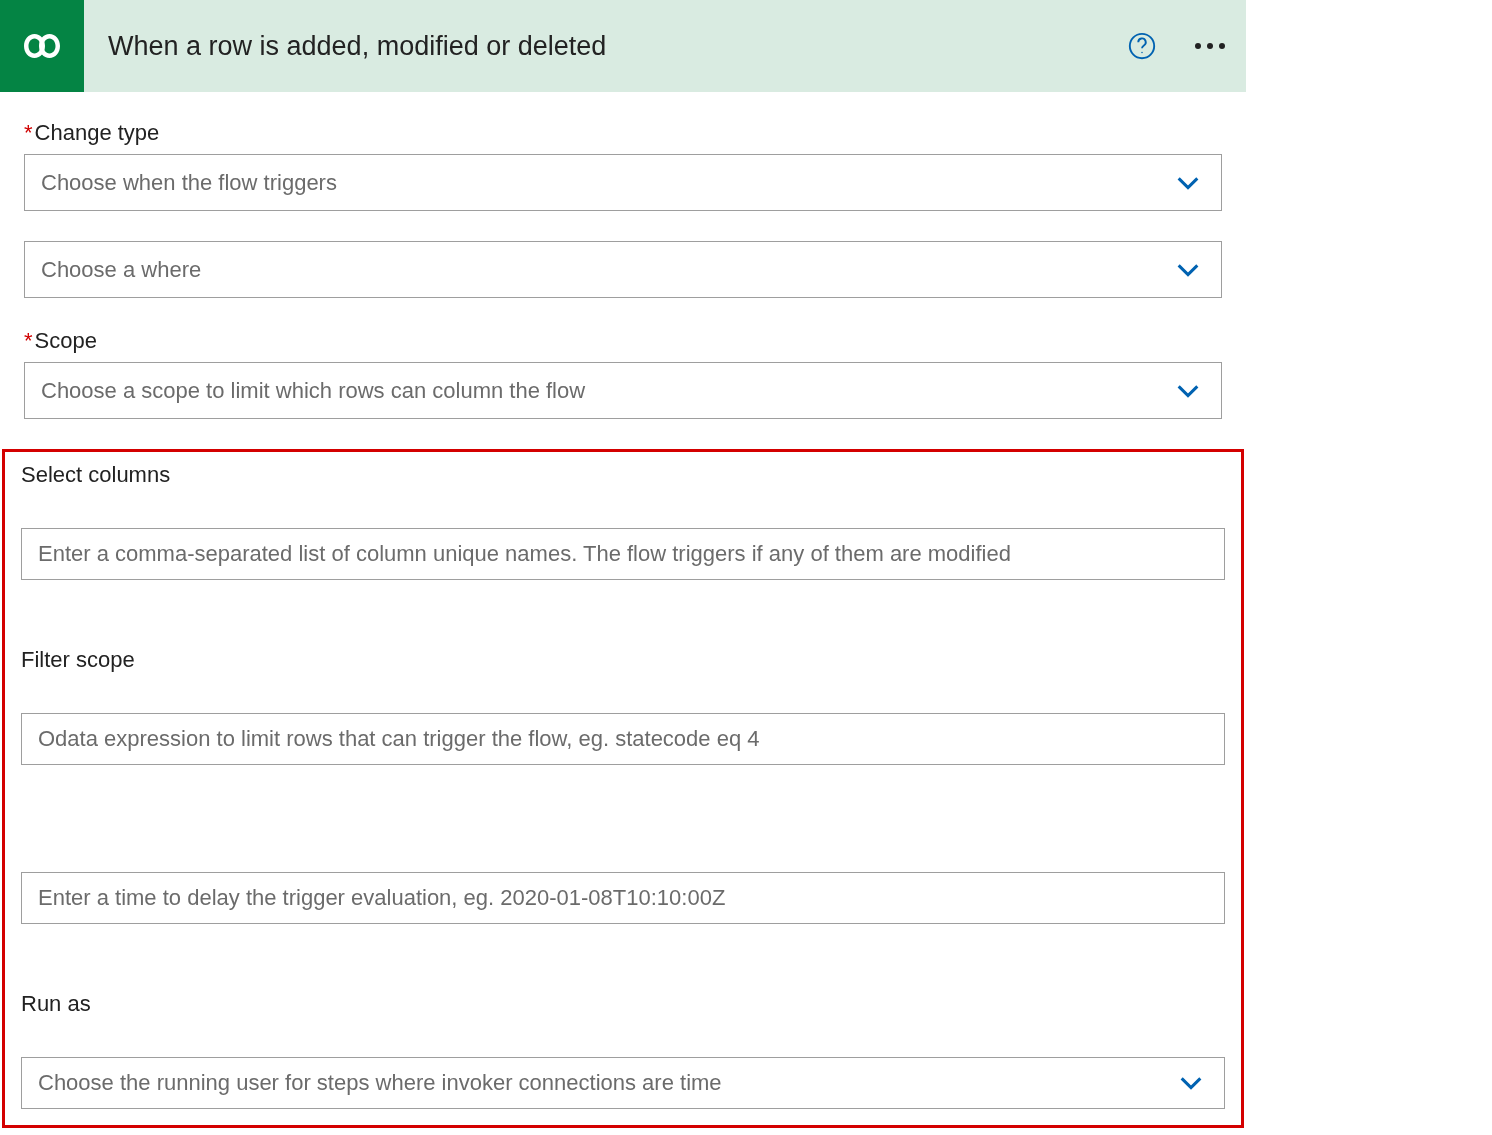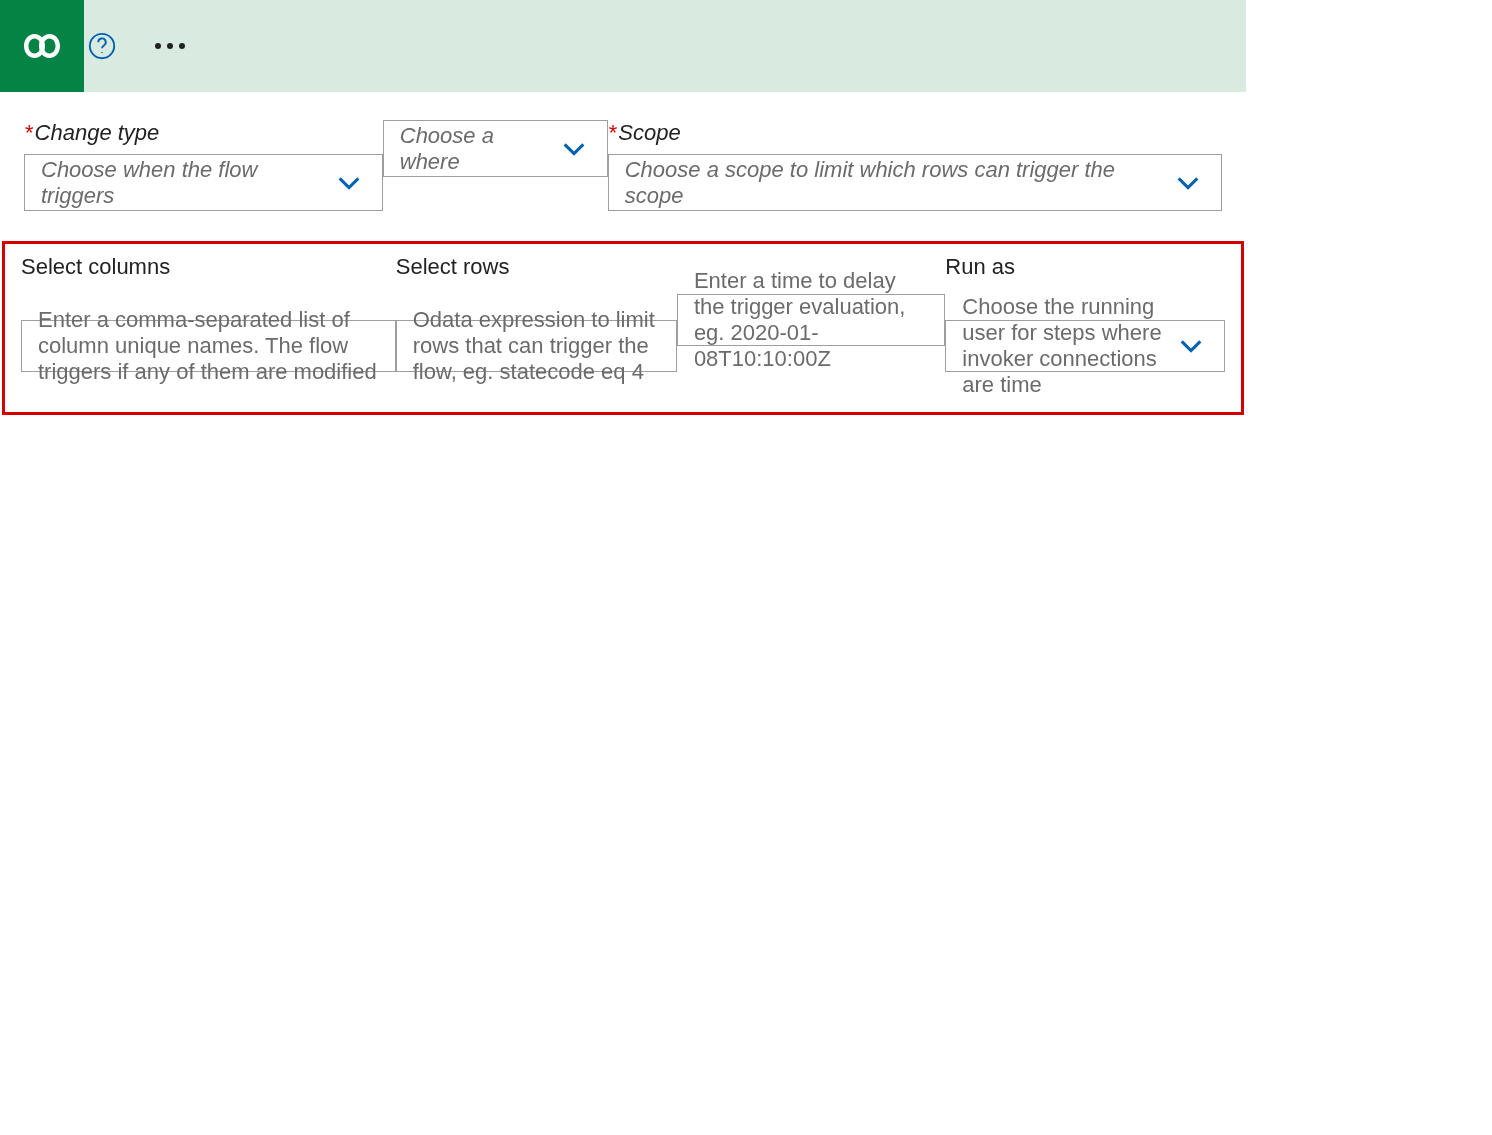--- a/index.html
+++ b/index.html
@@ -85,22 +85,21 @@
       height: 6px;
       background: #222;
       border-radius: 50%;
       display: inline-block;
     }
 
     
     .form-area {
       padding: 28px 24px 0 24px;
       display: flex;
-      flex-direction: row;
-      font-style: italic;
+      flex-direction: column;
     }
 
     .field-group {
       margin-bottom: 30px;
     }
 
     .field-label {
       font-size: 22px;
       color: #222222;
       margin-bottom: 8px;
@@ -144,21 +143,22 @@
       stroke-width: 2.6;
       fill: none;
     }
 
     
     .highlight-box {
       border: 3px solid #d40000;
       padding: 10px 16px 16px 16px;
       margin: 0 2px;
       display: flex;
-      flex-direction: row;
+      flex-direction: column;
+      gap: 43px;
     }
 
     .highlight-box .field-group {
       margin-bottom: 24px;
     }
 
     .highlight-box .field-group:last-child {
       margin-bottom: 0;
     }
 
@@ -177,20 +177,21 @@
 
 <div class="container">
 
   <div class="header">
     <div class="header-icon-box">
       <svg viewBox="0 0 64 64">
         <path d="M22,16 C14,16 8,23 8,32 C8,41 14,48 22,48 C30,48 36,41 36,32 C36,23 30,16 22,16 Z M22,22 C27,22 30,27 30,32 C30,37 27,42 22,42 C17,42 14,37 14,32 C14,27 17,22 22,22 Z" fill="#ffffff"></path>
         <path d="M42,16 C34,16 28,23 28,32 C28,41 34,48 42,48 C50,48 56,41 56,32 C56,23 50,16 42,16 Z M42,22 C47,22 50,27 50,32 C50,37 47,42 42,42 C37,42 34,37 34,32 C34,27 37,22 42,22 Z" fill="#ffffff"></path>
       </svg>
     </div>
+    <div class="header-title">When a row is added, modified or deleted</div>
     <div class="help-icon">
       <svg viewBox="0 0 32 32" width="30" height="30" fill="none" stroke-width="2">
         <circle cx="16" cy="16" r="13"></circle>
         <path d="M12 12 a4 4 0 1 1 6 3.4 c-1.2 0.9 -2 1.6 -2 3.1"></path>
         <circle cx="16" cy="23" r="0.8" fill="#0062b1" stroke="none"></circle>
       </svg>
     </div>
     <div class="more-icon">
       <span></span>
         <span></span>
@@ -223,41 +224,41 @@
             </svg>
         </span>
       </div>
     </div>
 
     <div class="field-group">
       <label class="field-label">
         <span class="required-mark">*</span><span>Scope</span>
       </label>
       <div class="dropdown-field">
-        <span class="placeholder">Choose a scope to limit which rows can trigger the scope</span>
+        <span class="placeholder">Choose a scope to limit which rows can column the flow</span>
         <span class="chevron-wrap">
           <svg viewBox="0 0 24 24" width="28" height="28">
               <polyline points="4 8 12 16 20 8"></polyline>
             </svg>
         </span>
       </div>
     </div>
   </div>
 
   <div class="highlight-box">
 
     <div class="field-group">
       <label class="field-label">Select columns</label>
       <div class="text-field">
         <span class="placeholder">Enter a comma-separated list of column unique names. The flow triggers if any of them are modified</span>
       </div>
     </div>
 
     <div class="field-group">
-      <label class="field-label">Select rows</label>
+      <label class="field-label">Filter scope</label>
       <div class="text-field">
         <span class="placeholder">Odata expression to limit rows that can trigger the flow, eg. statecode eq 4</span>
       </div>
     </div>
 
     <div class="field-group">
       <div class="text-field">
         <span class="placeholder">Enter a time to delay the trigger evaluation, eg. 2020-01-08T10:10:00Z</span>
       </div>
     </div>

